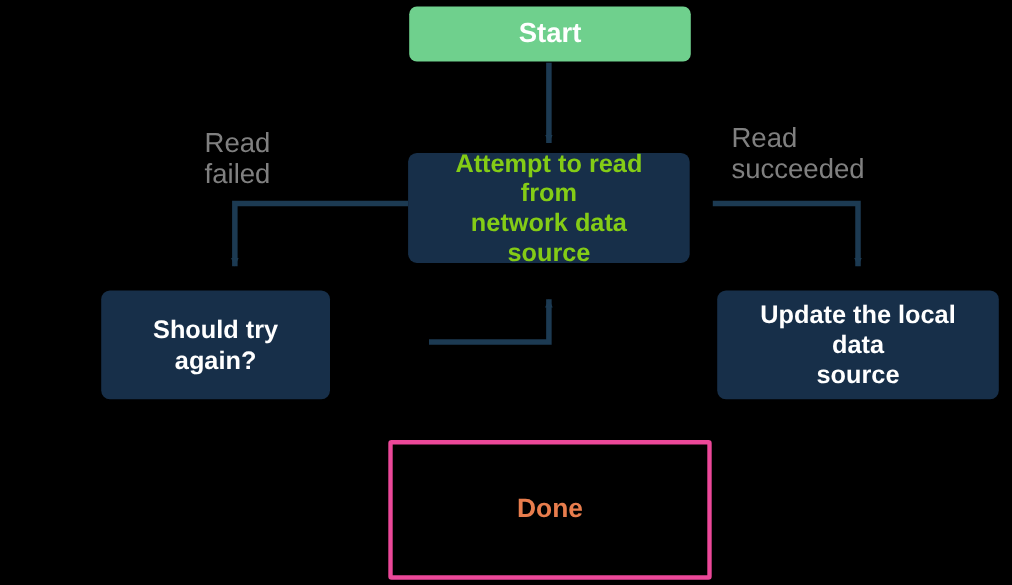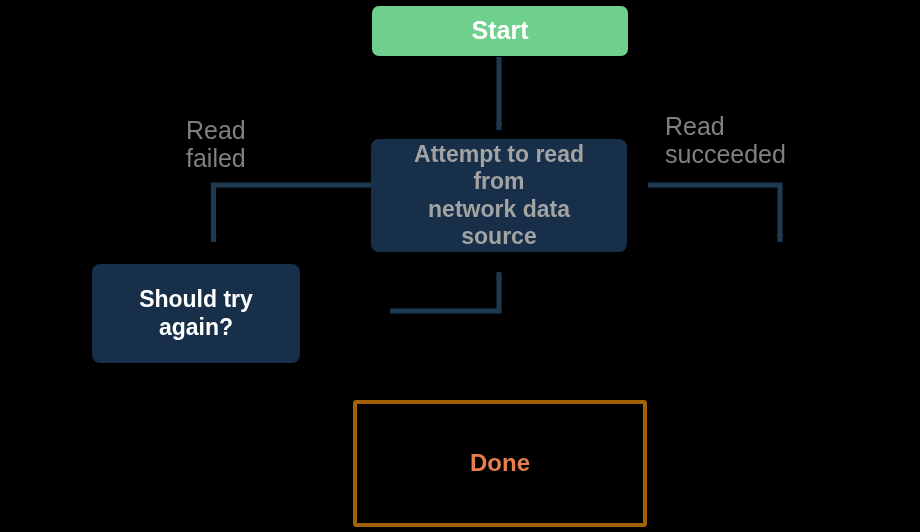--- a/index.html
+++ b/index.html
@@ -38,23 +38,23 @@
     background: #6fd08d;
     color: #ffffff;
     font-size: 25px;
     font-weight: 700;
     border-radius: 7px;
   }
   .node-attempt {
     left: 371px;
     top: 139px;
     width: 256px;
-    height: 113px;
+    height: 100px;
     background: #172f49;
-    color: #a3a3a3;
+    color: #84cc16;
     font-size: 23px;
     font-weight: 700;
   }
   .node-retry {
     left: 92px;
     top: 264px;
     width: 208px;
     height: 99px;
     background: #172f49;
     color: #ffffff;
@@ -70,21 +70,21 @@
     color: #ffffff;
     font-size: 23px;
     font-weight: 700;
   }
   .node-done {
     left: 353px;
     top: 400px;
     width: 294px;
     height: 127px;
     background: transparent;
-    border: 4px solid #a16207;
+    border: 4px solid #ec4899;
     color: #e87d4d;
     font-size: 24px;
     font-weight: 700;
     border-radius: 3px;
   }
 
   .edge-label {
     position: absolute;
     color: #808080;
     font-size: 25px;
@@ -154,20 +154,22 @@
     </g>
   </svg>
 
   <div class="node node-start">Start</div>
 
   <div class="node node-attempt">Attempt to read from
 network data source</div>
 
   <div class="node node-retry">Should try again?</div>
 
+  <div class="node node-update">Update the local data
+source</div>
 
   <div class="node node-done">Done</div>
 
   <div class="edge-label label-read-failed">Read
 failed</div>
 
   <div class="edge-label label-read-succeeded">Read
 succeeded</div>
 
 

